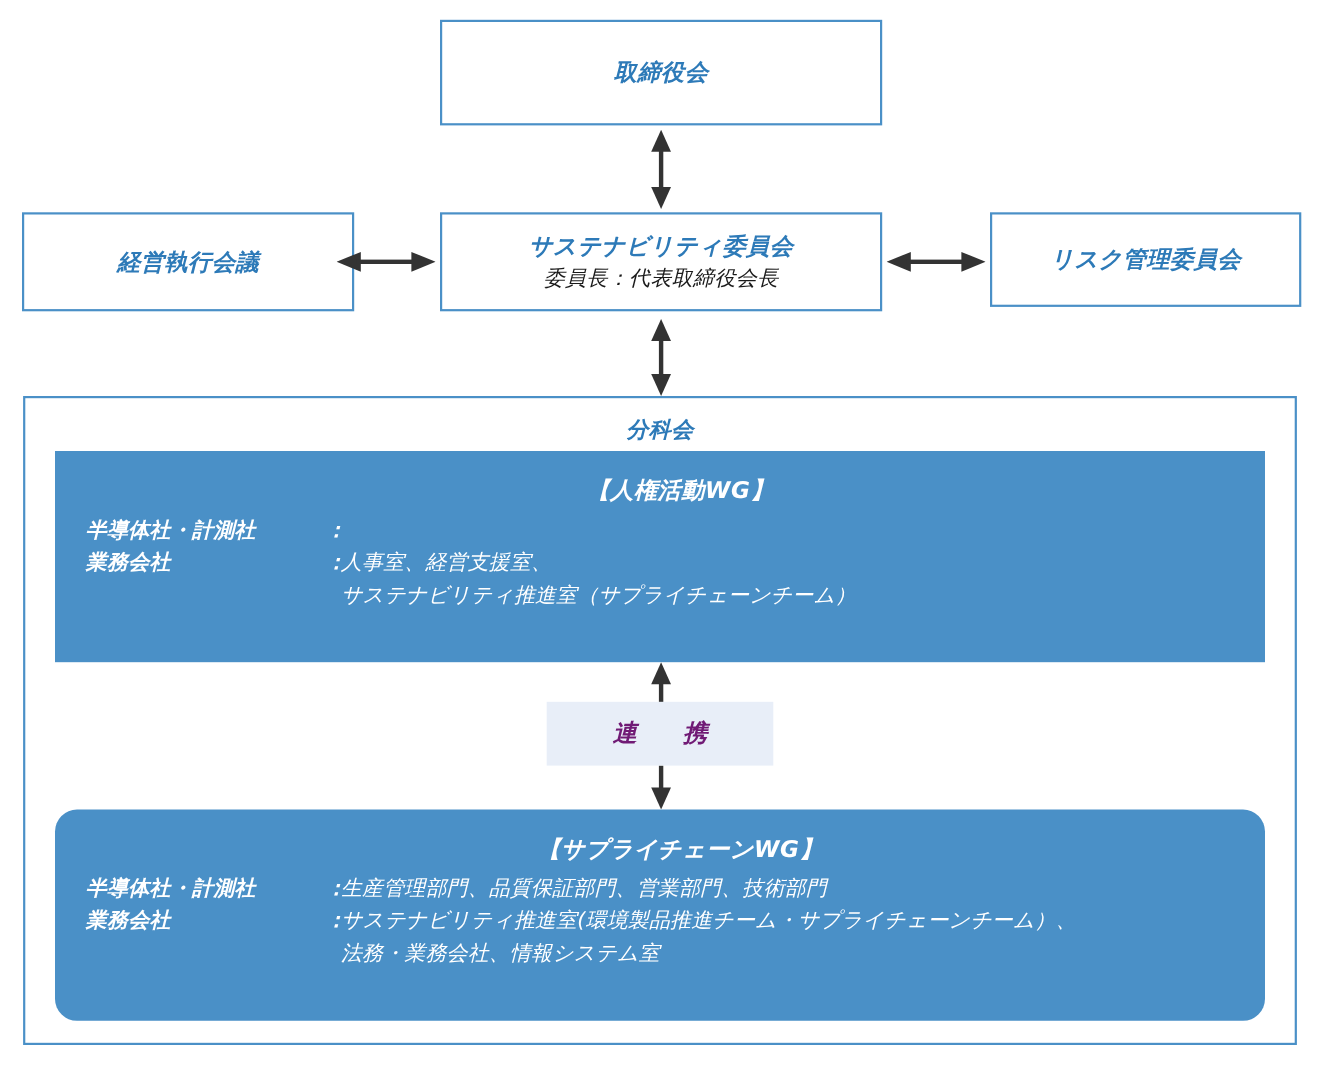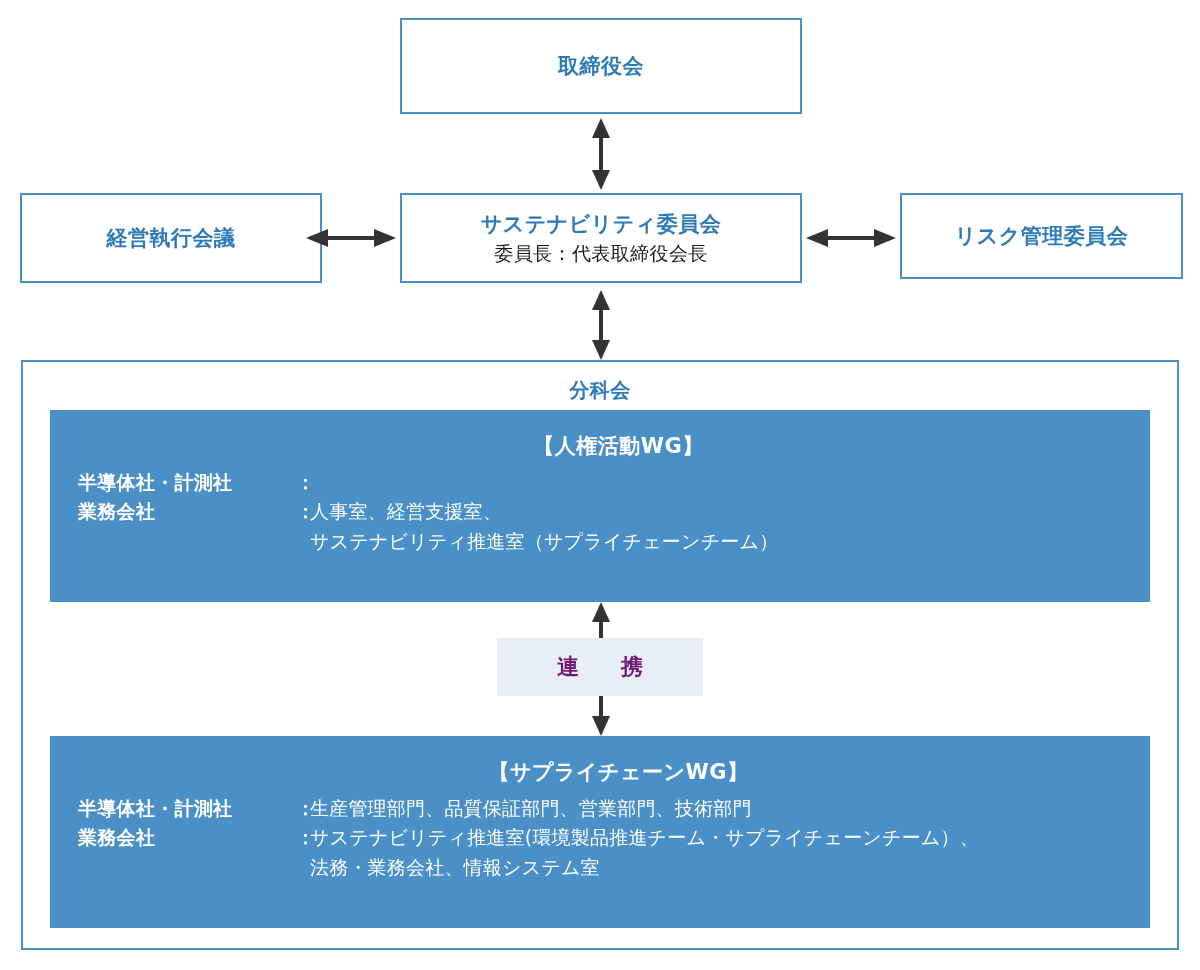--- a/index.html
+++ b/index.html
@@ -12,20 +12,21 @@
     height: 970px;
     font-family: "DejaVu Sans", "Liberation Sans", sans-serif;
     position: relative;
     overflow: hidden;
     color: #1a1a1a;
   }
   .stage {
     position: relative;
     width: 1200px;
     height: 970px;
+    font-style: italic;
   }
 
   
   .abs { position: absolute; box-sizing: border-box; }
 
   
   .obox {
     border: 2px solid #4a90c7;
     background: #ffffff;
     display: flex;
@@ -85,21 +86,21 @@
     letter-spacing: .5px;
   }
 
   
   .wg {
     background: #4a90c7;
     color: #ffffff;
     padding: 0;
   }
   #wg-human  { left: 50px; top: 410px; width: 1100px; height: 192px; }
-  #wg-supply { left: 50px; top: 736px; width: 1100px; height: 192px; }
+  #wg-supply { left: 50px; top: 736px; width: 1100px; height: 192px; border-radius: 20px; }
 
   .wg-title {
     text-align: center;
     font-weight: 700;
     font-size: 21px;
     letter-spacing: .5px;
     padding-top: 22px;
     padding-bottom: 8px;
     color: #ffffff;
     padding-left: 37px;

